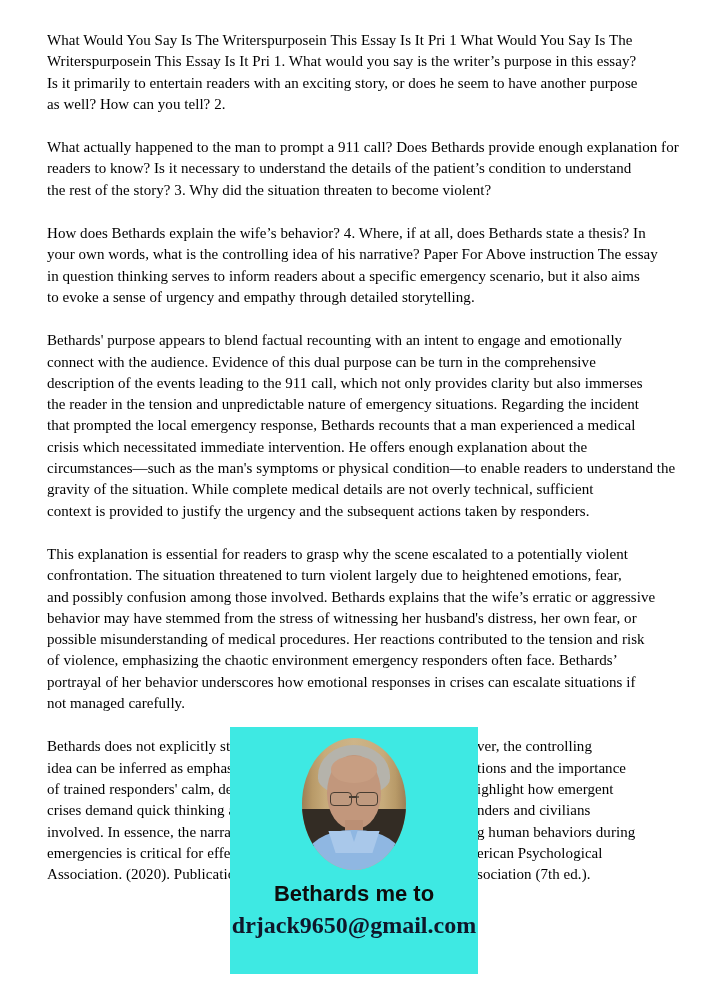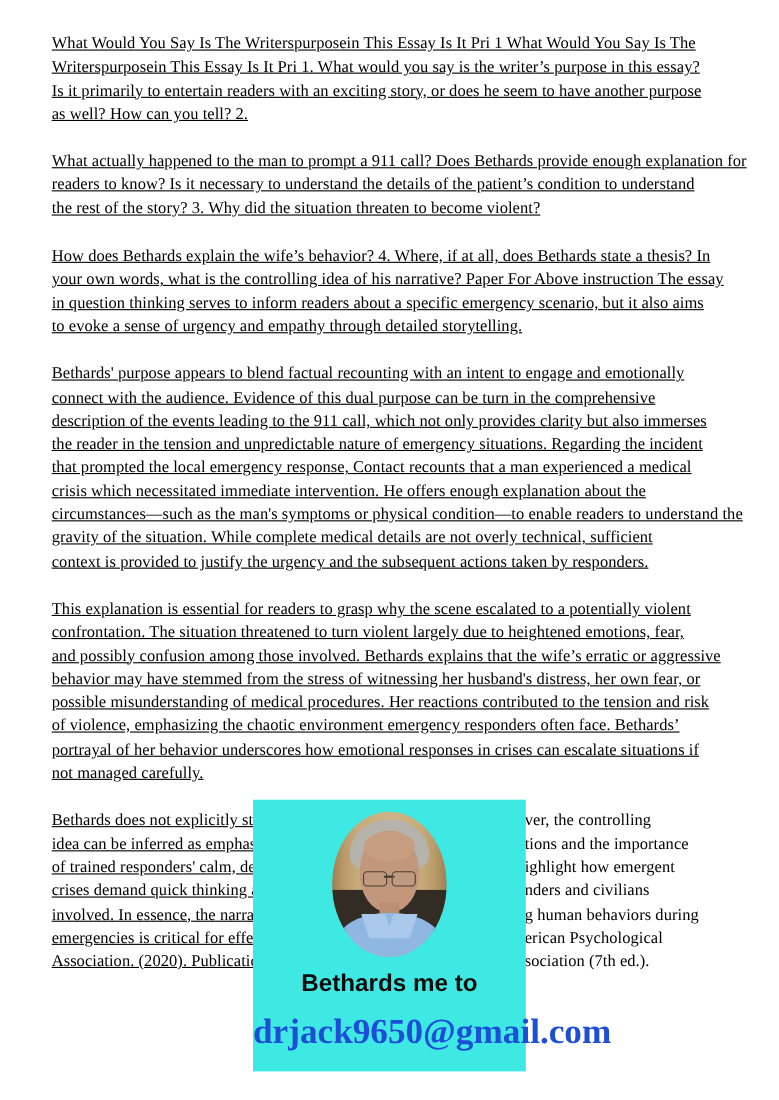--- a/index.html
+++ b/index.html
@@ -10,21 +10,21 @@
     overflow:hidden;
     font-family:"Liberation Serif", serif;
     font-size:15px;
     color:#000000;
   }
   .doc {
     position:absolute;
     left:47px; top:30px;
     width:640px;
   }
-  .paragraph { margin:0 0 22px 0;text-decoration:underline; }
+  .paragraph { margin:0 0 22px 0; }
   .text-line {
     line-height:21.3px;
     white-space:nowrap;
     letter-spacing:0.05px;
   }
   .split-line { position:relative; }
   .frag-right { position:absolute; left:430px; top:0; }
 
   
   .overlay {
@@ -105,26 +105,26 @@
 
   .overlay-title {
     margin-top:9px;
     font-family:"Liberation Sans", sans-serif;
     font-weight:bold;
     font-size:22px;
     line-height:29px;
     color:#0d0d0d;
   }
   .overlay-email {
-    margin-top:15px;
+    margin-top:3px;
     font-family:"Liberation Serif", serif;
     font-weight:bold;
-    font-size:32px;
+    font-size:24px;
     line-height:28px;
-    color:#1d4ed8;
+    color:#0f172a;
   }
 </style>
 </head>
 <body>
 
 <div class="page">
 
   <div class="doc">
       <div class="paragraph">
         <div class="text-line">What Would You Say Is The Writerspurposein This Essay Is It Pri 1 What Would You Say Is The</div>
@@ -141,21 +141,21 @@
         <div class="text-line">How does Bethards explain the wife’s behavior? 4. Where, if at all, does Bethards state a thesis? In</div>
         <div class="text-line">your own words, what is the controlling idea of his narrative? Paper For Above instruction The essay</div>
         <div class="text-line">in question thinking serves to inform readers about a specific emergency scenario, but it also aims</div>
         <div class="text-line">to evoke a sense of urgency and empathy through detailed storytelling.</div>
       </div>
       <div class="paragraph">
         <div class="text-line">Bethards' purpose appears to blend factual recounting with an intent to engage and emotionally</div>
         <div class="text-line">connect with the audience. Evidence of this dual purpose can be turn in the comprehensive</div>
         <div class="text-line">description of the events leading to the 911 call, which not only provides clarity but also immerses</div>
         <div class="text-line">the reader in the tension and unpredictable nature of emergency situations. Regarding the incident</div>
-        <div class="text-line">that prompted the local emergency response, Contact recounts that a man experienced a medical</div>
+        <div class="text-line">that prompted the local emergency response, Bethards recounts that a man experienced a medical</div>
         <div class="text-line">crisis which necessitated immediate intervention. He offers enough explanation about the</div>
         <div class="text-line">circumstances—such as the man's symptoms or physical condition—to enable readers to understand the</div>
         <div class="text-line">gravity of the situation. While complete medical details are not overly technical, sufficient</div>
         <div class="text-line">context is provided to justify the urgency and the subsequent actions taken by responders.</div>
       </div>
       <div class="paragraph">
         <div class="text-line">This explanation is essential for readers to grasp why the scene escalated to a potentially violent</div>
         <div class="text-line">confrontation. The situation threatened to turn violent largely due to heightened emotions, fear,</div>
         <div class="text-line">and possibly confusion among those involved. Bethards explains that the wife’s erratic or aggressive</div>
         <div class="text-line">behavior may have stemmed from the stress of witnessing her husband's distress, her own fear, or</div>

